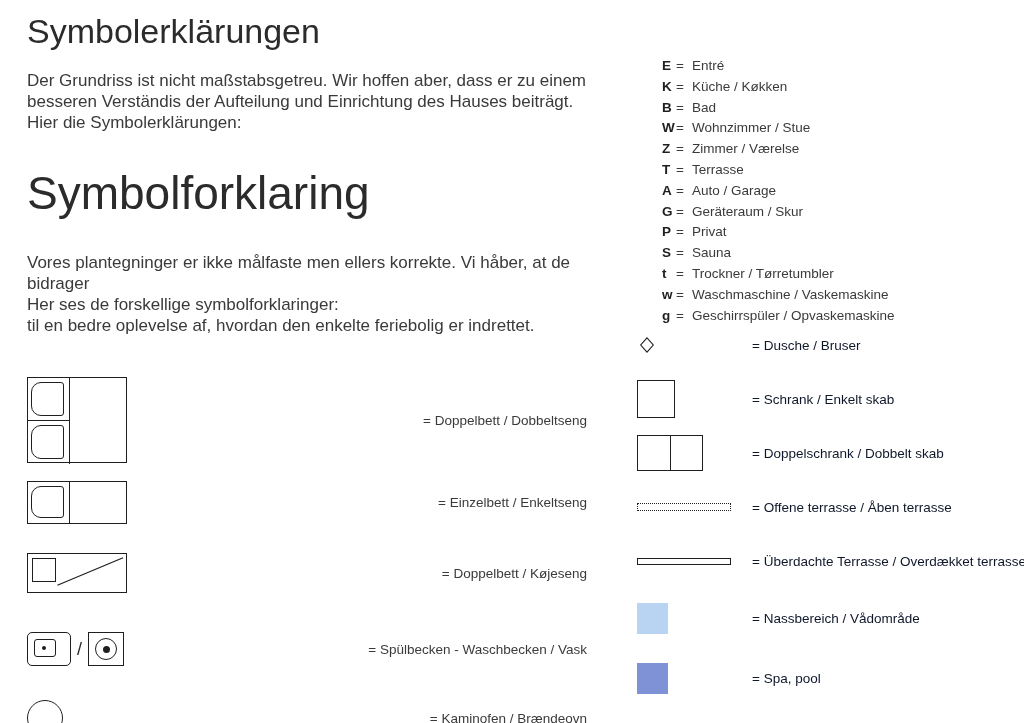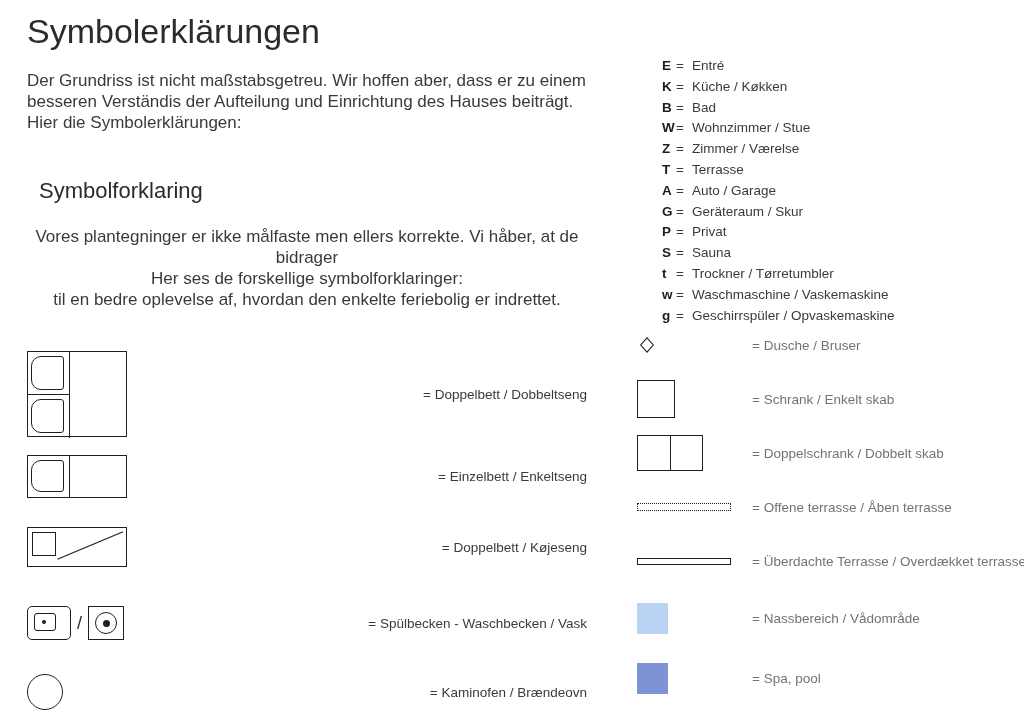--- a/index.html
+++ b/index.html
@@ -38,30 +38,29 @@
   .para {
     font-size: 17px;
     line-height: 21px;
     color: #3a3a3a;
     margin: 0;
   }
   .para-de {
     margin-top: 19px;
   }
   h1.title-dk {
-    font-size: 22px;
+    font-size: 46px;
     font-weight: normal;
     color: #2b2b2b;
-    margin: 12px;
+    margin: 0;
     padding-top: 33px;
     letter-spacing: 0px;
   }
   .para-dk {
-    margin-top: 22px;
-    text-align: center;
+    margin-top: 32px;
   }
   
   .sym-list {
     margin-top: 36px;
   }
   .sym-row {
     display: flex;
     align-items: center;
     min-height: 52px;
     justify-content: space-between;
@@ -263,21 +262,21 @@
     height: 54px;
   }
   .rsym-art {
     width: 115px;
     flex: 0 0 115px;
     display: flex;
     align-items: center;
   }
   .rsym-label {
     font-size: 13.5px;
-    color: #737373;
+    color: #0f172a;
     white-space: nowrap;
   }
   .shower {
     width: 18px; height: 18px;
     margin-left: 1px;
   }
   .cab-single {
     width: 38px; height: 38px;
     border: 1.4px solid #1f1f1f;
     box-sizing: border-box;

